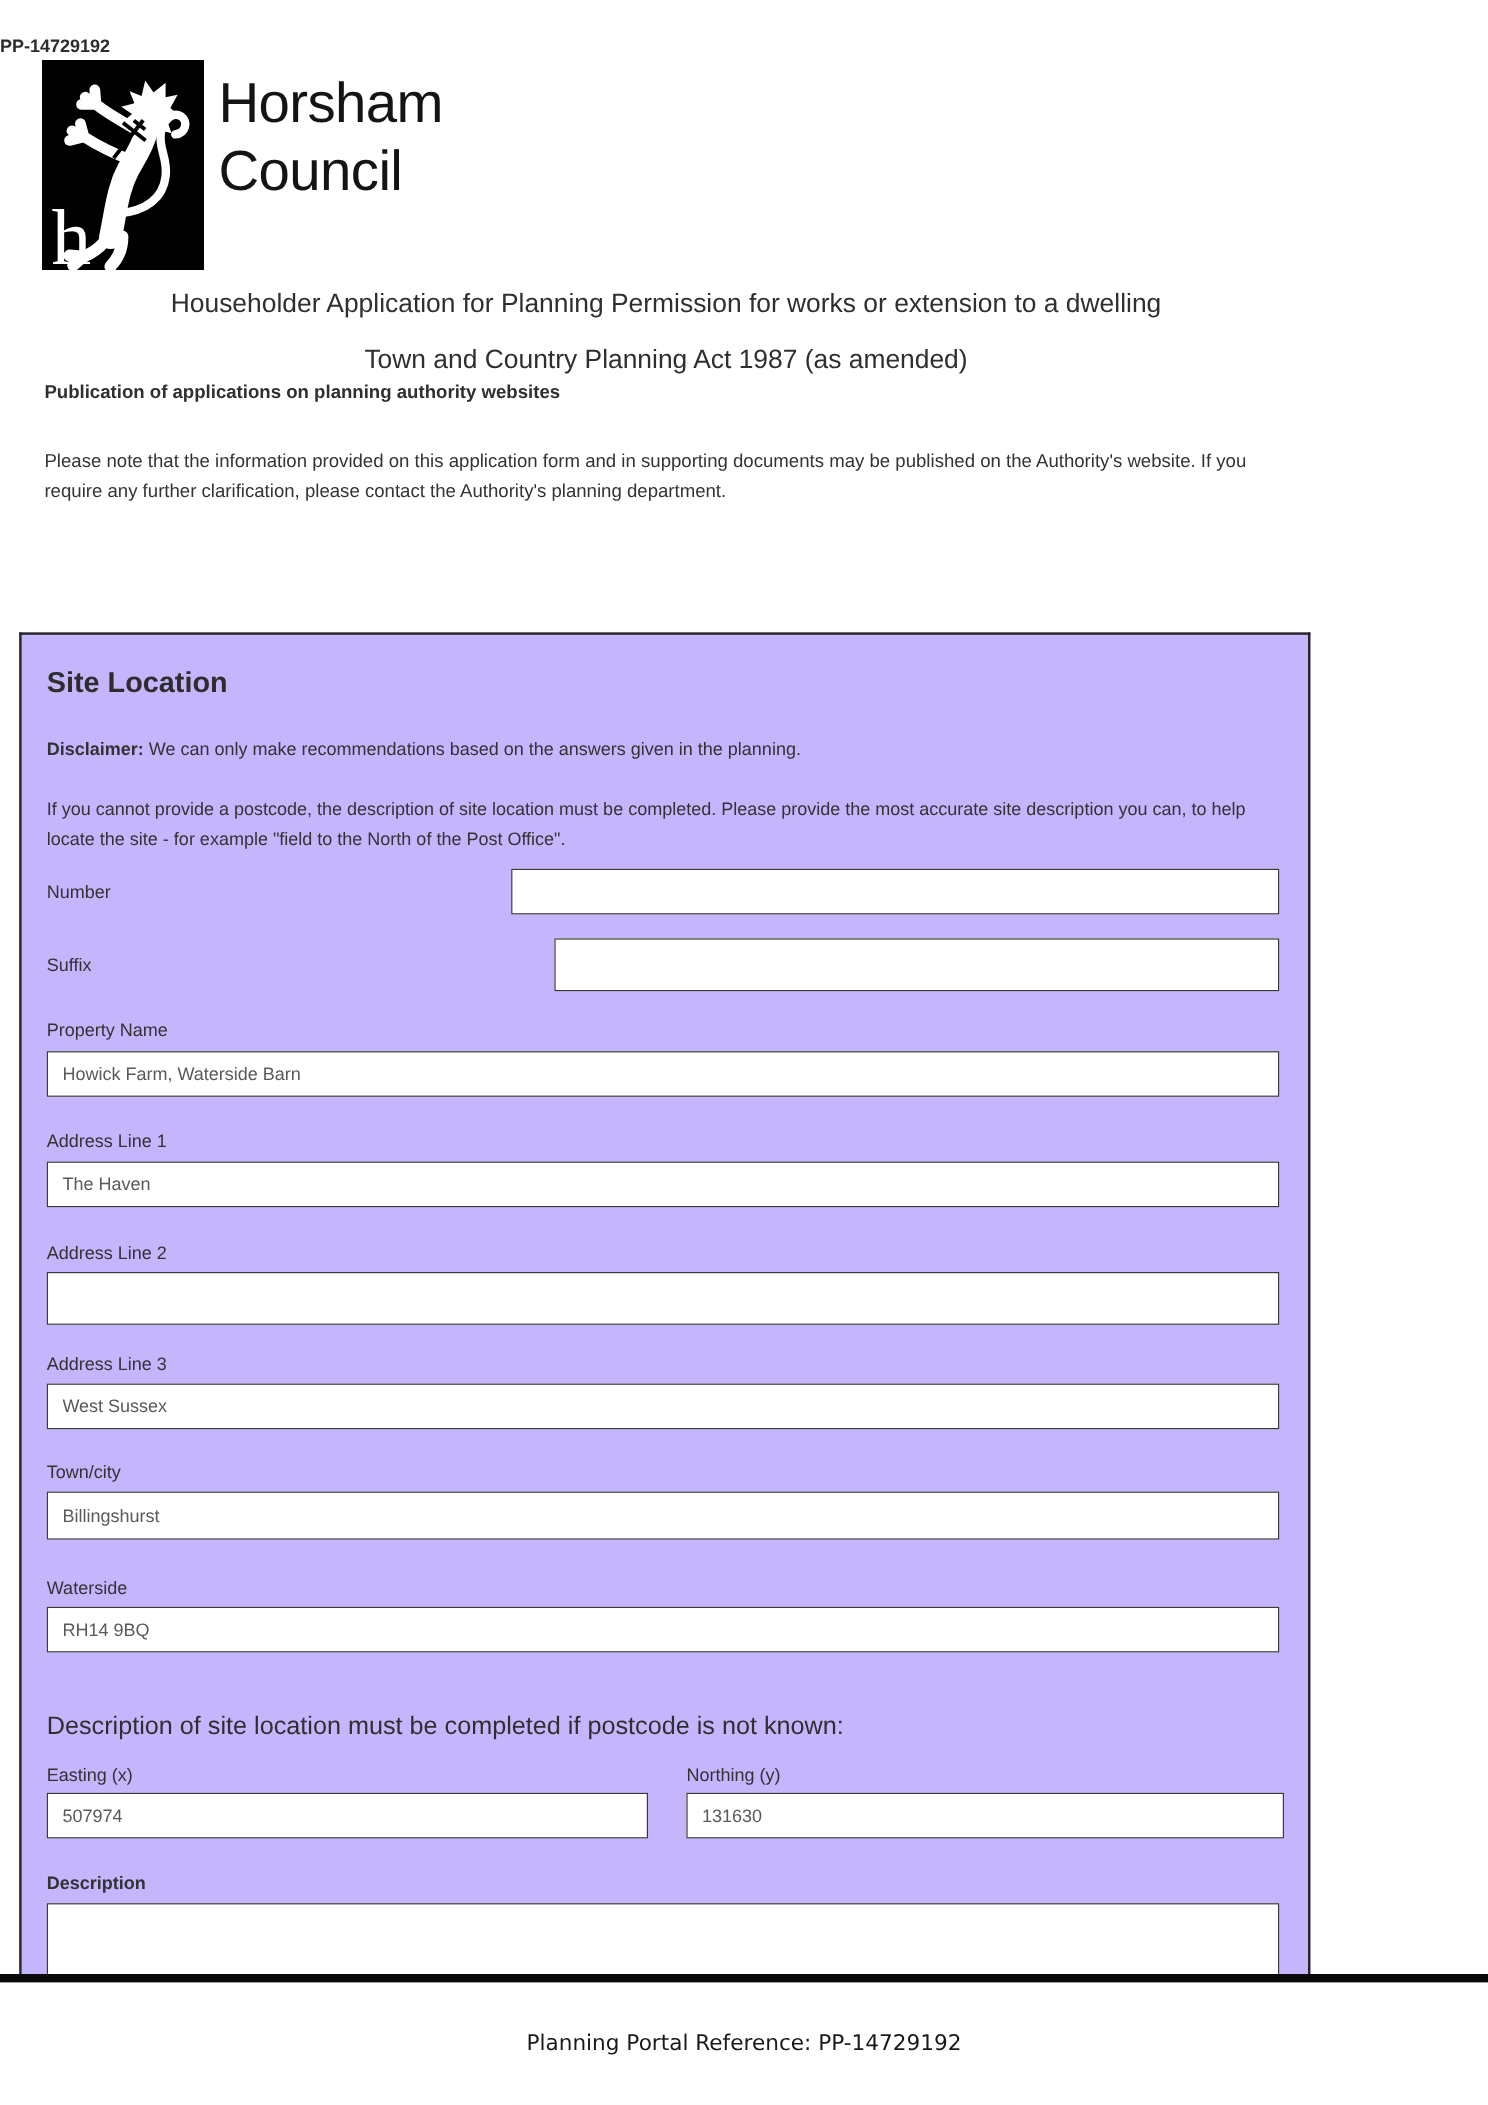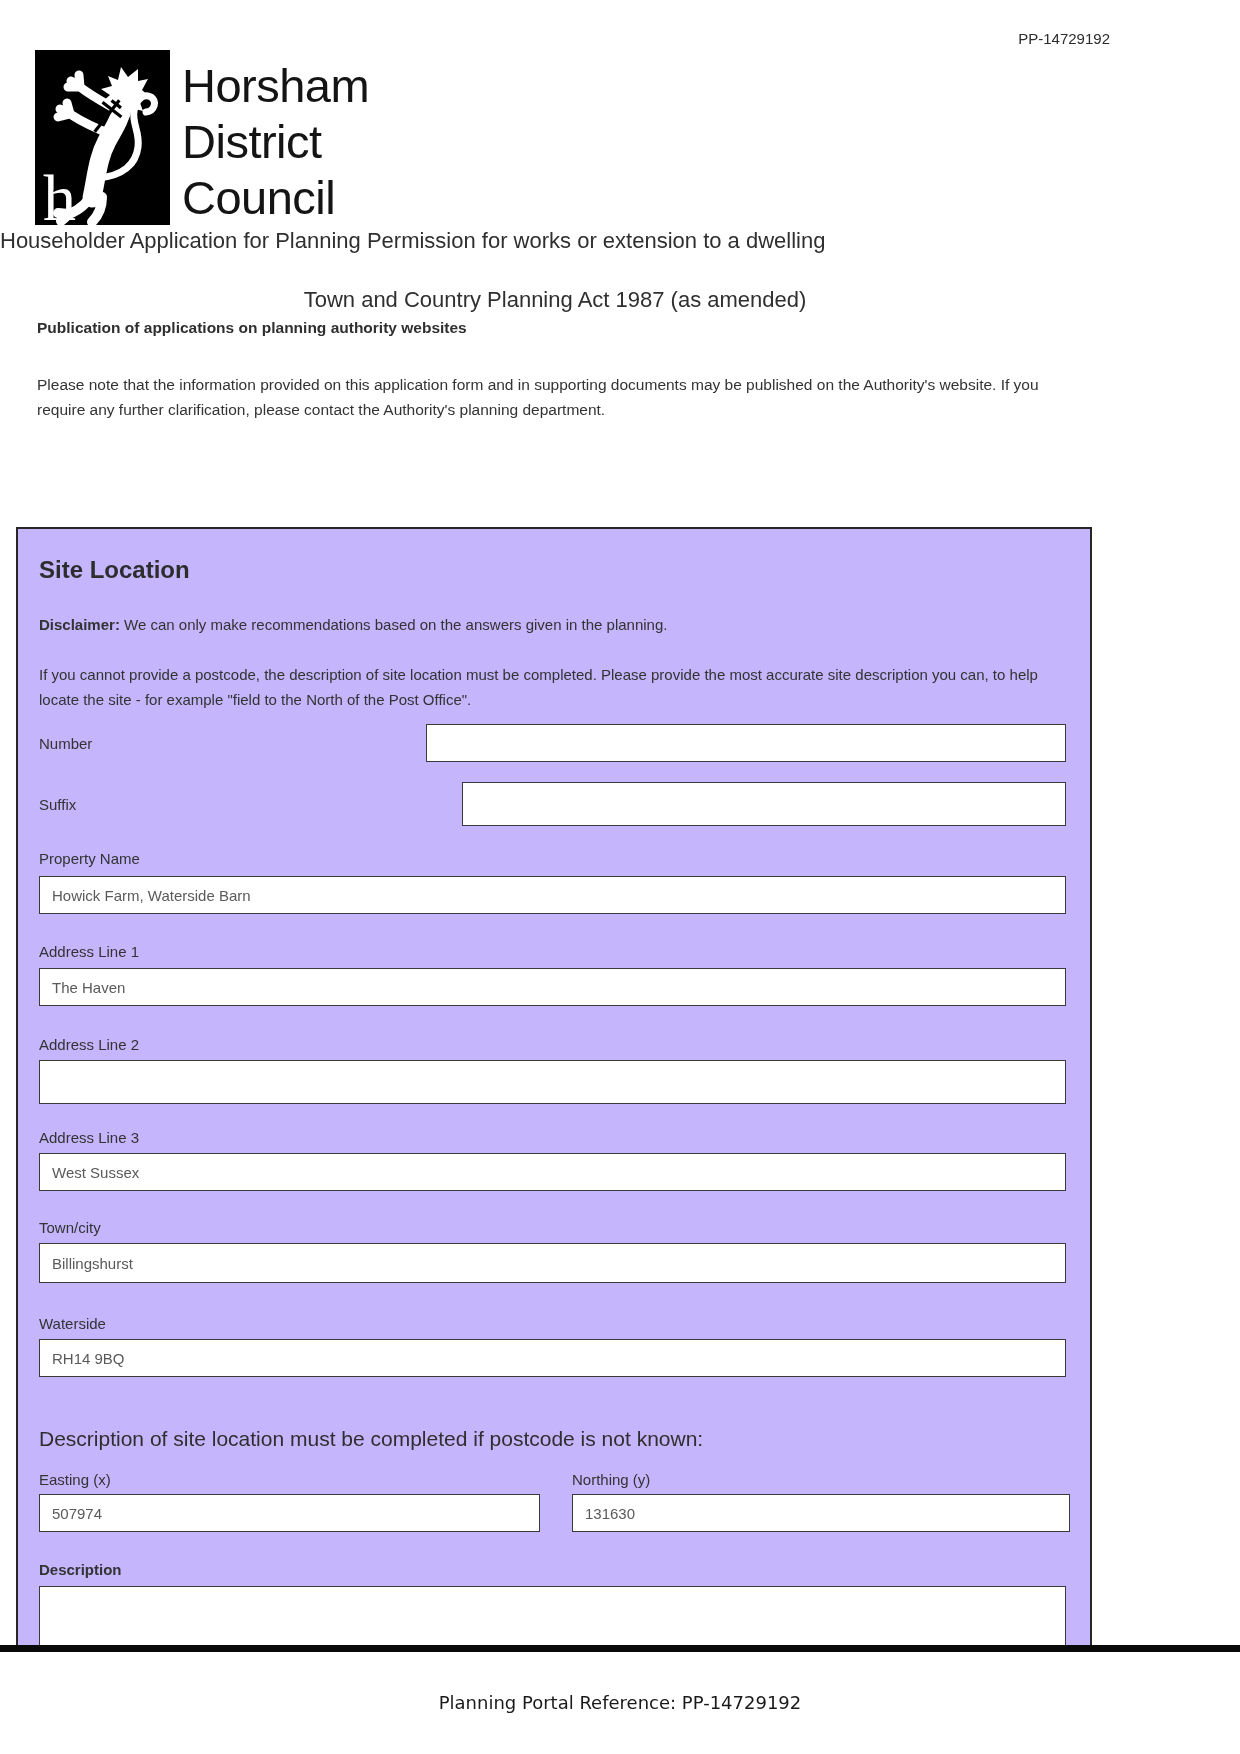--- a/index.html
+++ b/index.html
@@ -10,34 +10,34 @@
     position: relative;
     width: 1240px;
     height: 1754px;
     background: #ffffff;
     overflow: hidden;
   }
 
   
   .ref-header {
     position: absolute; top: 30px; left: 0; width: 1110px;
-    text-align: right; font-weight: normal; font-size: 15px; color: #2d2d2d;
+    text-align: left; font-weight: bold; font-size: 15px; color: #2d2d2d;
   }
 
   .logo-block { position: absolute; top: 50px; left: 35px; display: flex; }
   .logo-mark { width: 135px; height: 175px; display: block; }
   .logo-text { margin-left: 12px; padding-top: 8px; }
   .logo-text .logo-line {
     display: block; font-size: 47px; line-height: 56px; color: #141414;
     letter-spacing: -0.5px;
   }
 
   .doc-title {
-    position: absolute; top: 228px; left: 0; width: 1110px;
-    font-size: 22px; color: #2f2f2f;
+    position: absolute; top: 240px; left: 0; width: 1110px;
+    text-align: center; font-size: 22px; color: #2f2f2f;
   }
   .doc-subtitle {
     position: absolute; top: 287px; left: 0; width: 1110px;
     text-align: center; font-size: 22px; color: #2f2f2f;
   }
 
   .pub-heading {
     position: absolute; top: 319px; left: 37px;
     font-size: 15.5px; font-weight: bold; color: #2f2f2f;
   }
@@ -138,21 +138,20 @@
       </g>
       <path d="M88 60 L78 54 L68 51 L75 45 L66 39 L77 36 L73 26 L83 30 L86 17 L93 27 L103 19 L103 31 L113 29 L107 40 L115 47 L104 50 L108 61 L96 58 L91 67 Z" fill="#ffffff"></path>
       <g stroke="#000000" stroke-width="3.2" fill="none" transform="rotate(38 72 66)">
         <path d="M72 46 L72 86"></path>
         <path d="M60 58 L84 58"></path>
         <path d="M66 51 L78 51"></path>
       </g>
     </svg>
     <div class="logo-text">
       <span class="logo-line">Horsham</span>
-      <span class="logo-line">District</span>
       <span class="logo-line">Council</span>
     </div>
   </div>
 
   <div class="doc-title">Householder Application for Planning Permission for works or extension to a dwelling</div>
   <div class="doc-subtitle">Town and Country Planning Act 1987 (as amended)</div>
 
   <div class="pub-heading">Publication of applications on planning authority websites</div>
   <div class="pub-body">Please note that the information provided on this application form and in supporting documents may be published on the Authority's website. If you require any further clarification, please contact the Authority's planning department.</div>
 

